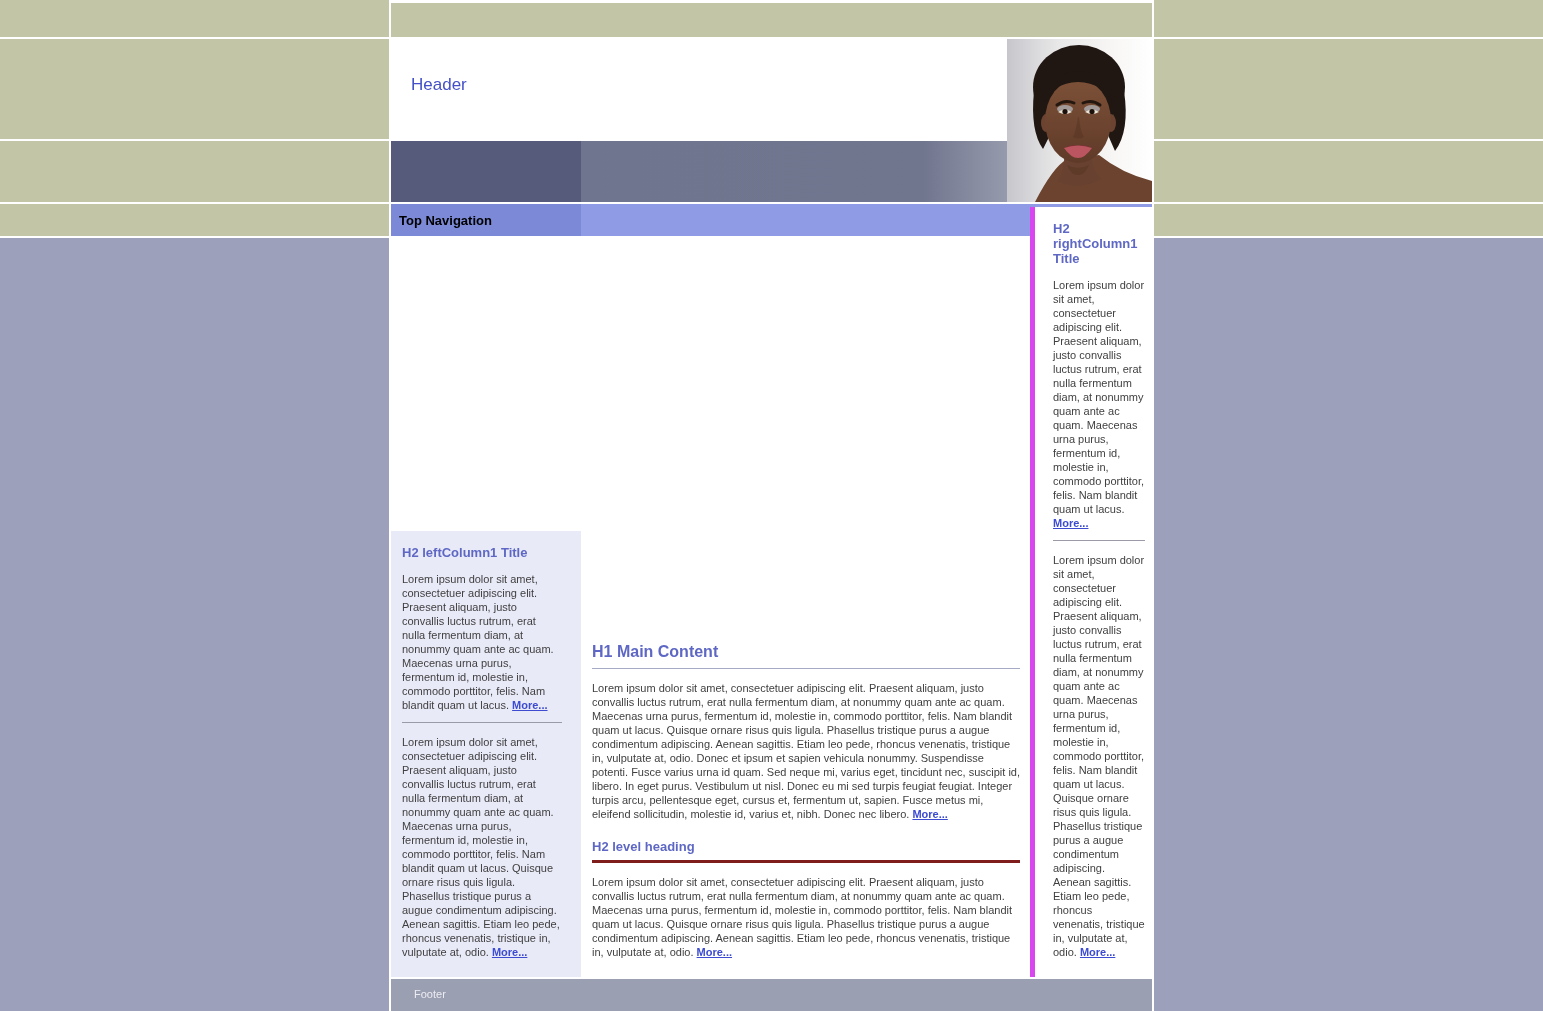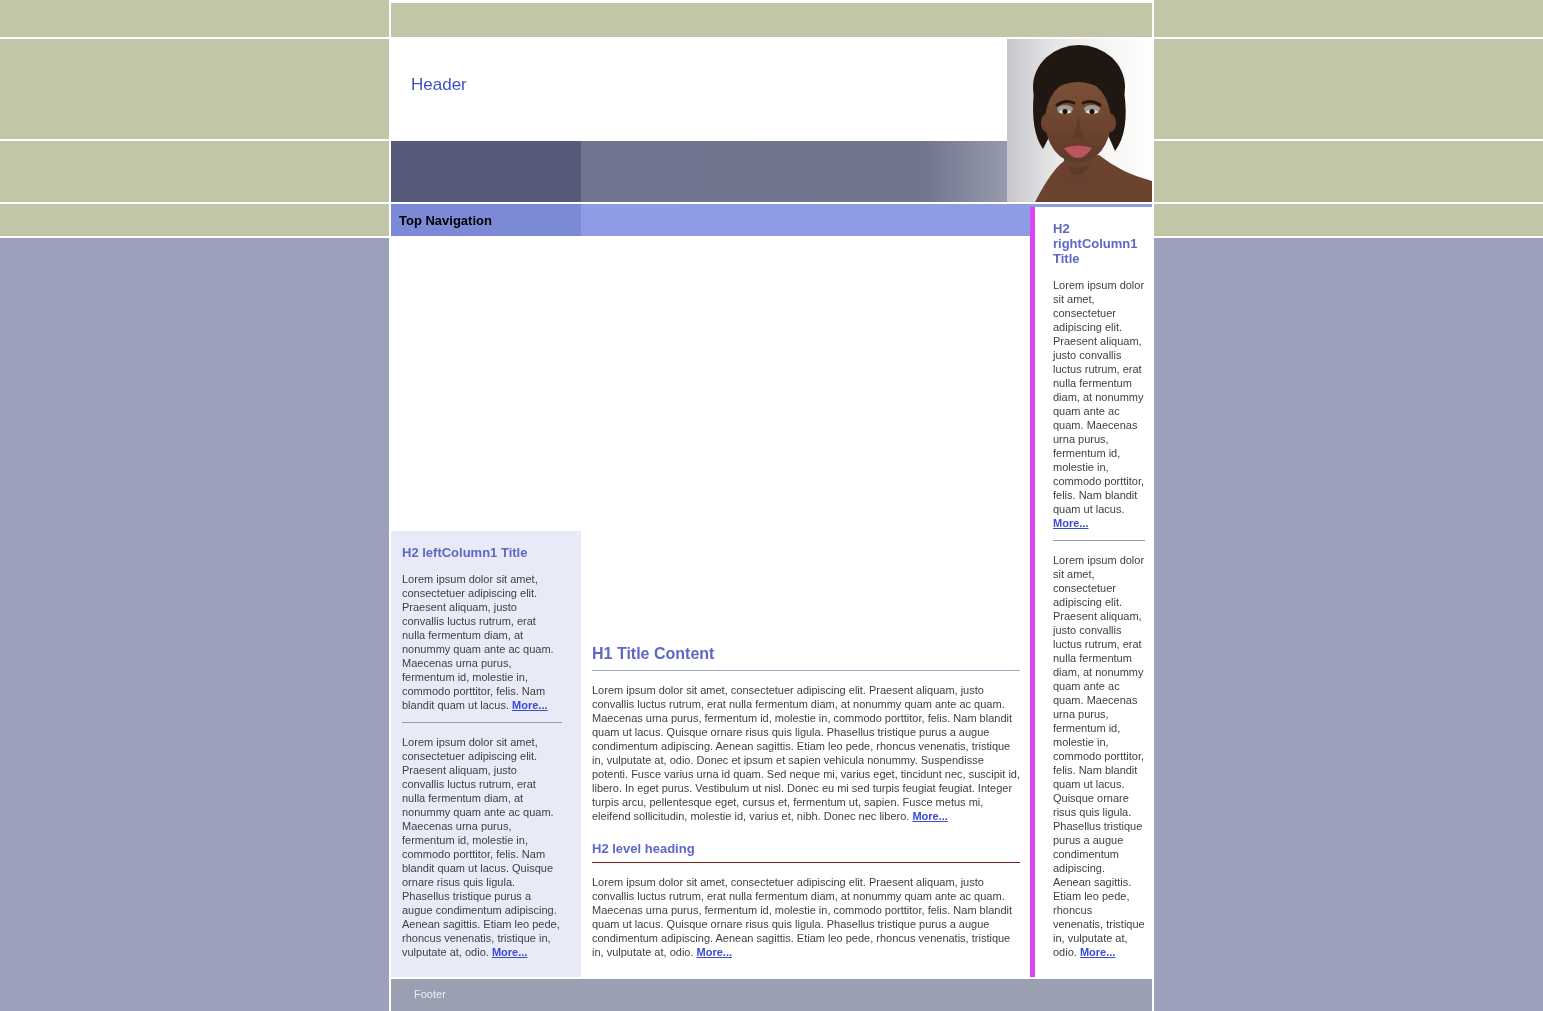--- a/index.html
+++ b/index.html
@@ -82,21 +82,21 @@
     margin: 4px 0 0 0;
     padding-bottom: 7px;
     border-bottom: 1px solid #a6aac4;
   }
   .sub-title {
     font-size: 13px;
     font-weight: bold;
     color: #5e68c4;
     margin: 18px 0 0 0;
     padding-bottom: 6px;
-    border-bottom: 1px solid #7f1d1d;
+    border-bottom: 3px solid #7f1d1d;
   }
   .body-text {
     font-size: 11px;
     line-height: 14px;
     color: #3f3f3f;
     margin: 12px 0 10px 0;
   }
   .more {
     color: #3c4bd0;
     font-weight: bold;
@@ -165,21 +165,21 @@
     <div class="content-cell">
 
       <div class="col-left">
         <div class="col-title">H2 leftColumn1 Title</div>
         <p class="body-text"><span>Lorem ipsum dolor sit amet, consectetuer adipiscing elit. Praesent aliquam, justo convallis luctus rutrum, erat nulla fermentum diam, at nonummy quam ante ac quam. Maecenas urna purus, fermentum id, molestie in, commodo porttitor, felis. Nam blandit quam ut lacus.</span> <a class="more">More...</a></p>
         <hr class="divider">
         <p class="body-text"><span>Lorem ipsum dolor sit amet, consectetuer adipiscing elit. Praesent aliquam, justo convallis luctus rutrum, erat nulla fermentum diam, at nonummy quam ante ac quam. Maecenas urna purus, fermentum id, molestie in, commodo porttitor, felis. Nam blandit quam ut lacus. Quisque ornare risus quis ligula. Phasellus tristique purus a augue condimentum adipiscing. Aenean sagittis. Etiam leo pede, rhoncus venenatis, tristique in, vulputate at, odio.</span> <a class="more">More...</a></p>
       </div>
 
       <div class="col-main">
-        <div class="main-title">H1 Title Content</div>
+        <div class="main-title">H1 Main Content</div>
         <p class="body-text"><span>Lorem ipsum dolor sit amet, consectetuer adipiscing elit. Praesent aliquam, justo convallis luctus rutrum, erat nulla fermentum diam, at nonummy quam ante ac quam. Maecenas urna purus, fermentum id, molestie in, commodo porttitor, felis. Nam blandit quam ut lacus. Quisque ornare risus quis ligula. Phasellus tristique purus a augue condimentum adipiscing. Aenean sagittis. Etiam leo pede, rhoncus venenatis, tristique in, vulputate at, odio. Donec et ipsum et sapien vehicula nonummy. Suspendisse potenti. Fusce varius urna id quam. Sed neque mi, varius eget, tincidunt nec, suscipit id, libero. In eget purus. Vestibulum ut nisl. Donec eu mi sed turpis feugiat feugiat. Integer turpis arcu, pellentesque eget, cursus et, fermentum ut, sapien. Fusce metus mi, eleifend sollicitudin, molestie id, varius et, nibh. Donec nec libero.</span> <a class="more">More...</a></p>
         <div class="sub-title">H2 level heading</div>
         <p class="body-text"><span>Lorem ipsum dolor sit amet, consectetuer adipiscing elit. Praesent aliquam, justo convallis luctus rutrum, erat nulla fermentum diam, at nonummy quam ante ac quam. Maecenas urna purus, fermentum id, molestie in, commodo porttitor, felis. Nam blandit quam ut lacus. Quisque ornare risus quis ligula. Phasellus tristique purus a augue condimentum adipiscing. Aenean sagittis. Etiam leo pede, rhoncus venenatis, tristique in, vulputate at, odio.</span> <a class="more">More...</a></p>
       </div>
 
       <div class="col-right">
         <div class="col-title">H2 rightColumn1 Title</div>
         <p class="body-text"><span>Lorem ipsum dolor sit amet, consectetuer adipiscing elit. Praesent aliquam, justo convallis luctus rutrum, erat nulla fermentum diam, at nonummy quam ante ac quam. Maecenas urna purus, fermentum id, molestie in, commodo porttitor, felis. Nam blandit quam ut lacus.</span> <a class="more">More...</a></p>
         <hr class="divider">
         <p class="body-text"><span>Lorem ipsum dolor sit amet, consectetuer adipiscing elit. Praesent aliquam, justo convallis luctus rutrum, erat nulla fermentum diam, at nonummy quam ante ac quam. Maecenas urna purus, fermentum id, molestie in, commodo porttitor, felis. Nam blandit quam ut lacus. Quisque ornare risus quis ligula. Phasellus tristique purus a augue condimentum adipiscing. Aenean sagittis. Etiam leo pede, rhoncus venenatis, tristique in, vulputate at, odio.</span> <a class="more">More...</a></p>

